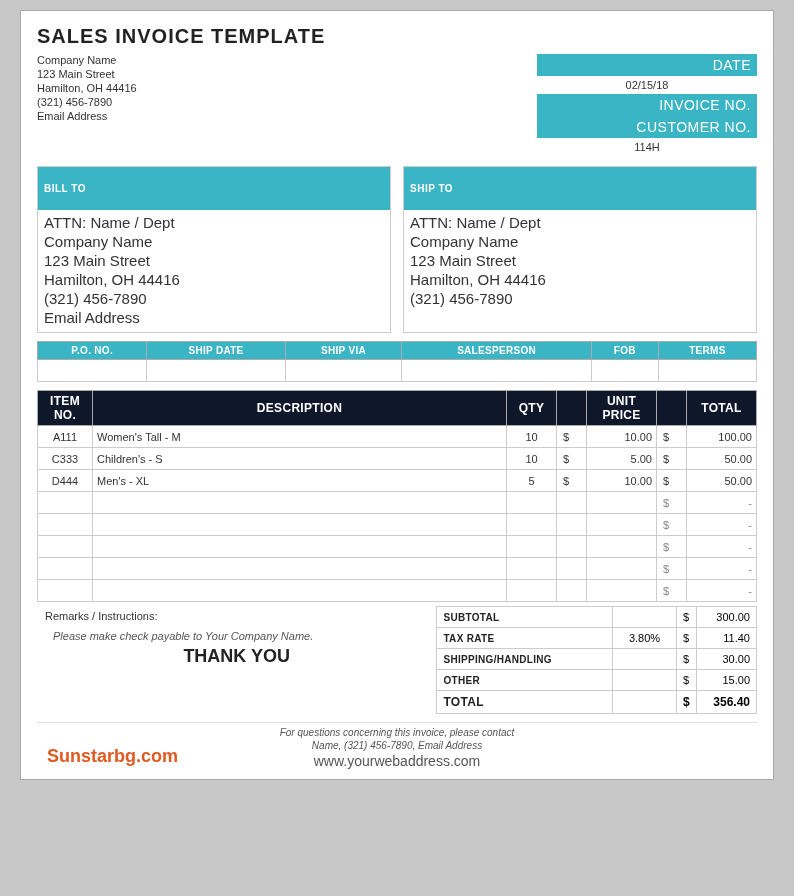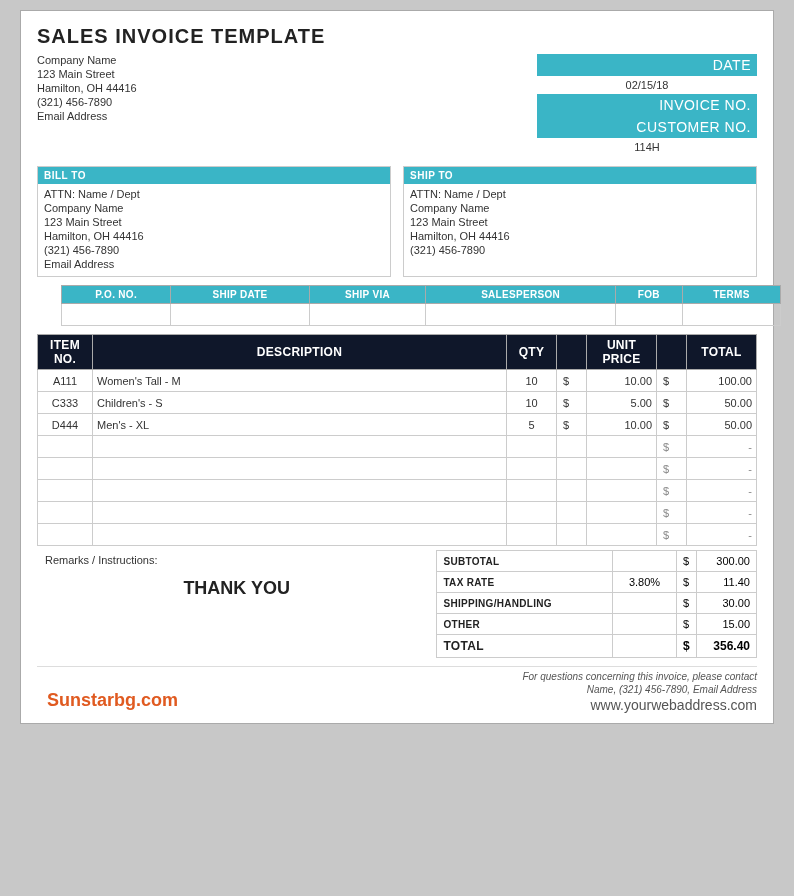--- a/index.html
+++ b/index.html
@@ -62,36 +62,35 @@
     }
     .bill-box, .ship-box {
       flex: 1;
       border: 1px solid #ccc;
     }
     .bill-header, .ship-header {
       background: #3ab5c6;
       color: white;
       font-weight: bold;
       font-size: 10px;
-      padding: 3px 6px;
+      padding: 16px 6px;
       letter-spacing: 0.5px;
     }
     .bill-content, .ship-content {
       padding: 4px 6px;
     }
     .bill-content p, .ship-content p {
       margin-bottom: 2px;
-      font-size: 11px;
+      font-size: 15px;
       color: #333;
     }
     .po-table {
       width: 100%;
       border-collapse: collapse;
       margin-bottom: 8px;
-      margin-left: 24px;
     }
     .po-table th {
       background: #3ab5c6;
       color: white;
       font-weight: bold;
       font-size: 10px;
       text-align: center;
       padding: 3px 4px;
       border: 1px solid #aaa;
       letter-spacing: 0.3px;
@@ -188,21 +187,21 @@
       margin-bottom: 4px;
     }
     .thankyou {
       font-size: 18px;
       font-weight: bold;
       color: #222;
       text-align: center;
       margin-top: 4px;
     }
     .footer-bottom {
-      text-align: right;
+      text-align: center;
       margin-top: 8px;
       padding-top: 4px;
       border-top: 1px solid #ddd;
       position: relative;
     }
     .footer-contact {
       font-style: italic;
       font-size: 10px;
       color: #555;
       margin-bottom: 2px;
@@ -376,20 +375,21 @@
       <td class="currency">$</td>
       <td class="right">-</td>
     </tr>
       </tbody>
   </table>
 
   <div class="bottom-section">
     <div class="remarks-section">
       <span class="remarks-label">Remarks / Instructions:</span>
       <div class="footer-left">
+        <p class="payable-text">Please make check payable to Your Company Name.</p>
         <div class="thankyou">THANK YOU</div>
       </div>
     </div>
     <table class="totals-table">
       <tbody>
         <tr>
           <td class="tot-label">SUBTOTAL</td>
           <td class="tot-rate"></td>
           <td class="tot-dollar">$</td>
           <td class="tot-amount">300.00</td>

